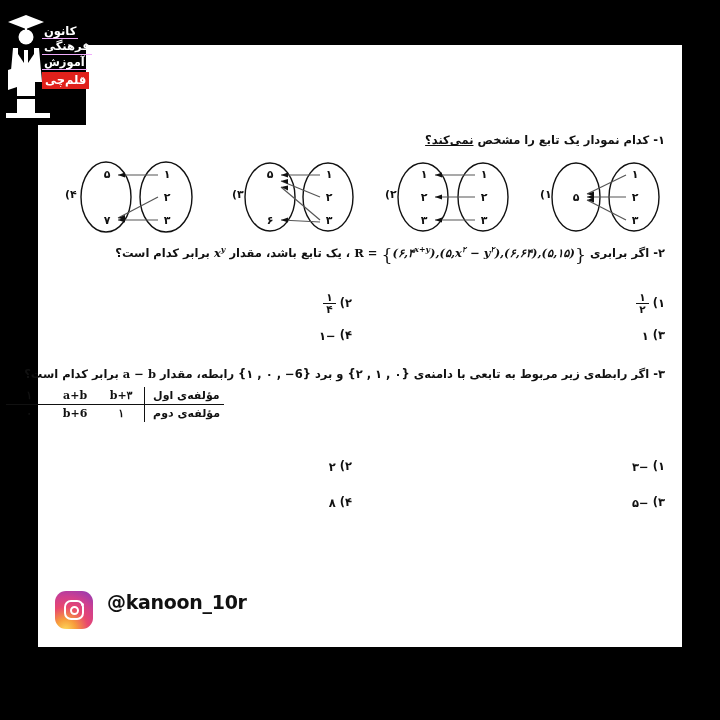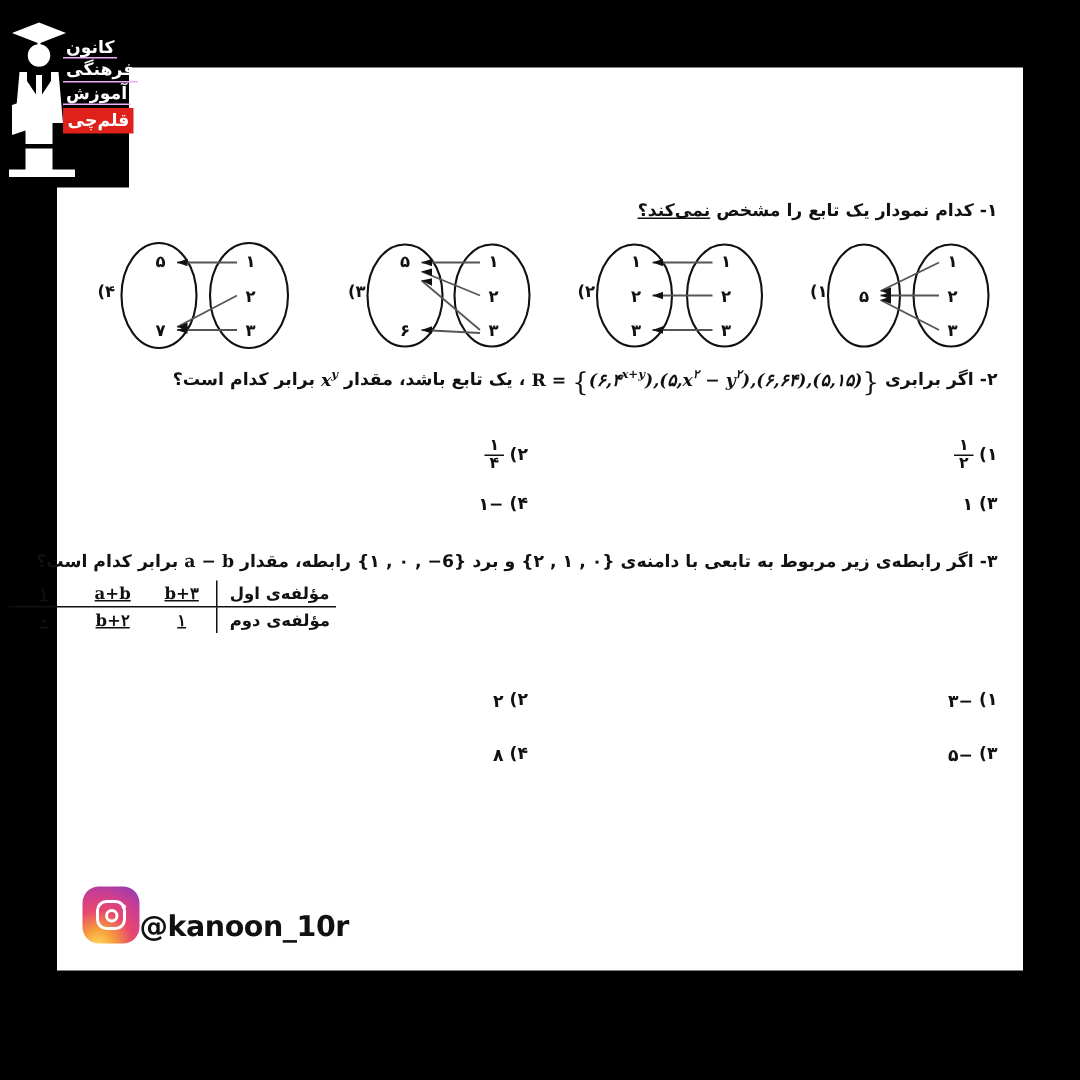--- a/index.html
+++ b/index.html
@@ -119,25 +119,25 @@
     white-space:nowrap;
     text-align:center;
     font-weight:bold;
   }
   .tbl td.rowlab{
     text-align:left;
     border-left:1.2px solid #111;
     padding-left:8px; padding-right:4px;
   }
   .tbl tr.top td{ border-bottom:1.2px solid #111; }
-  .tbl td.cell{ font-family:"DejaVu Serif","Liberation Serif",serif; min-width:34px;text-decoration:underline; }
+  .tbl td.cell{ font-family:"DejaVu Serif","Liberation Serif",serif; min-width:34px; }
   
   .footer{
     position:absolute; left:17px; bottom:18px;
-    display:flex; align-items:flex-end; 
+    display:flex; align-items:flex-start; gap:14px;
     direction:ltr;
   }
   .ig{
     width:38px; height:38px; border-radius:11px;
     background:
       radial-gradient(circle at 28% 102%, #fdd85b 0%, #f79d3c 22%, #e8476f 48%, #cf3f8f 70%, #8a3ab9 100%);
     position:relative;
     flex:0 0 auto;
   }
   .ig::before{
@@ -316,21 +316,21 @@
       <tbody>
           <tr class="top">
         <td class="rowlab">مؤلفه‌ی اول</td>
         <td class="cell">b+۳</td>
         <td class="cell">a+b</td>
         <td class="cell">۱</td>
       </tr>
       <tr>
         <td class="rowlab">مؤلفه‌ی دوم</td>
         <td class="cell">۱</td>
-        <td class="cell">b+۲</td>
+        <td class="cell">b+6</td>
         <td class="cell">۰</td>
       </tr>
     </tbody>
       </table>
 
     <div class="opts q3o">
       <div class="opt o1">
         <span class="num">۱)</span>
         <span class="val">−۳</span>
       </div>

